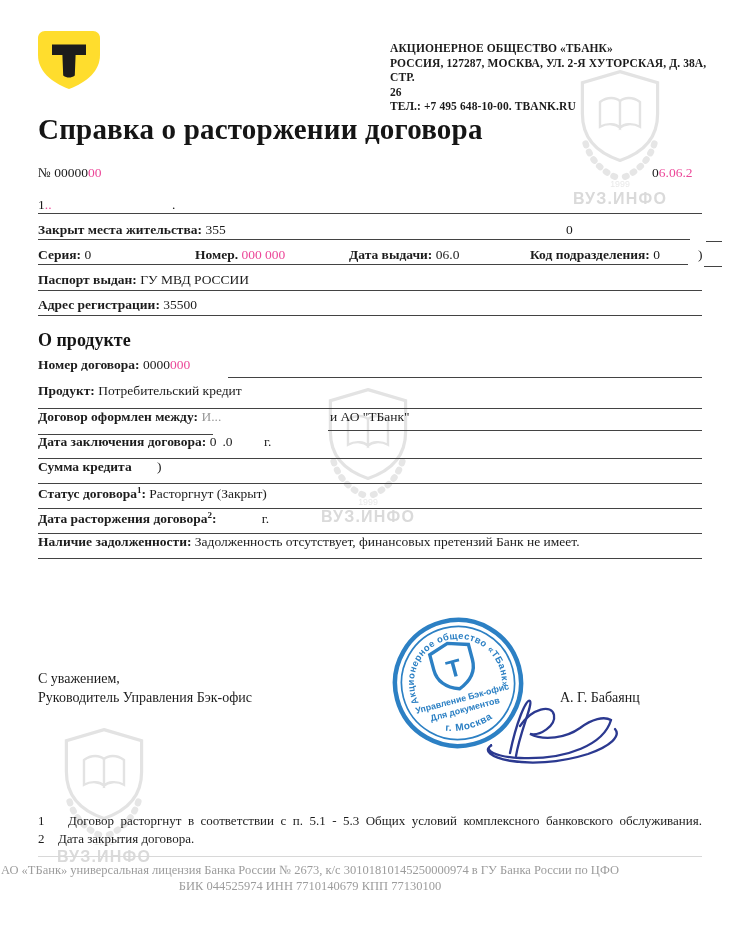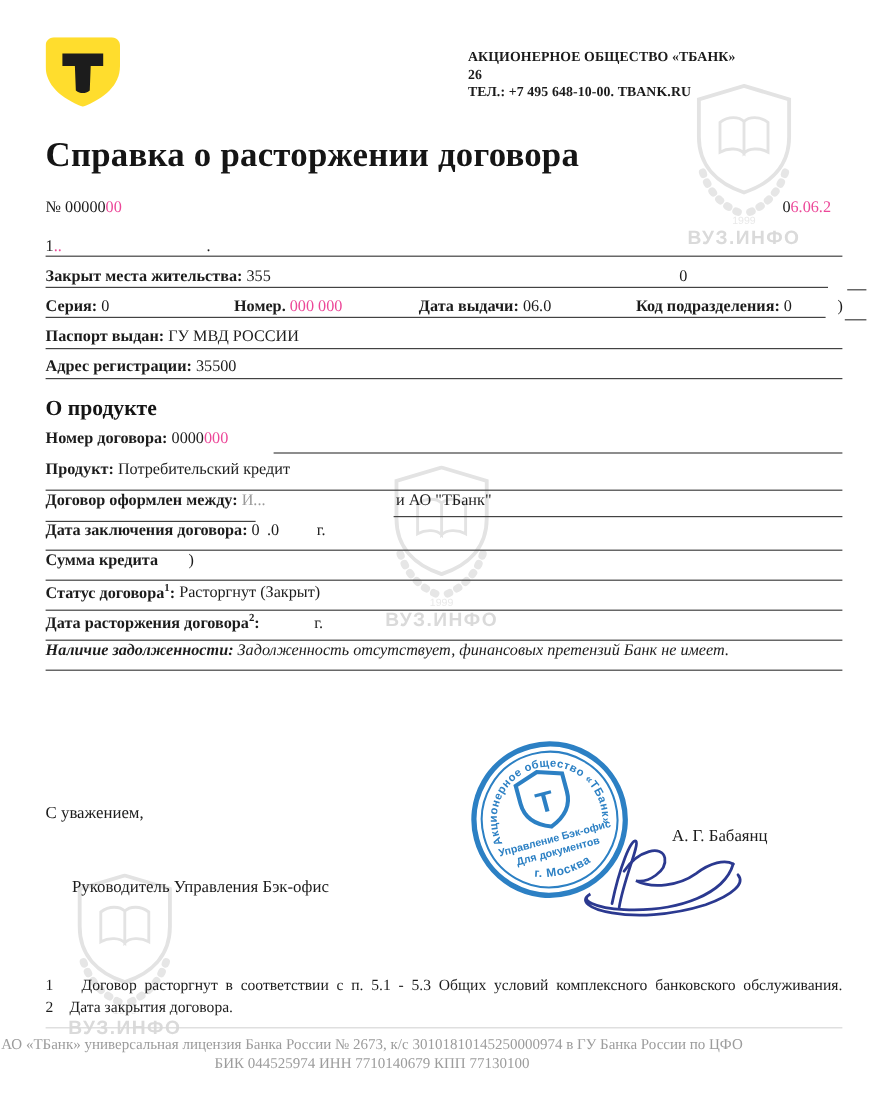--- a/index.html
+++ b/index.html
@@ -70,20 +70,21 @@
 
   <div class="abs" style="left:38px;top:31px;">
     <svg width="62" height="58" viewBox="0 0 62 58">
       <path d="M7,0 H55 C58.9,0 62,3.1 62,7 V24 C62,40 49,51 31,58 C13,51 0,40 0,24 V7 C0,3.1 3.1,0 7,0 Z" fill="#ffdd2d"></path>
       <path d="M14,13.5 H48 V24 H37.6 L36.8,44.5 C34.9,46 33,46.6 31,46.6 C29,46.6 27.1,46 25.2,44.5 L24.4,24 H14 Z" fill="#1c1c1c"></path>
     </svg>
   </div>
 
   <div class="abs hdr-lines" style="left:390px;top:41px;width:332px;">
     <div>АКЦИОНЕРНОЕ ОБЩЕСТВО «ТБАНК»</div>
+    <div>РОССИЯ, 127287, МОСКВА, УЛ. 2-Я ХУТОРСКАЯ, Д. 38А, СТР.</div>
     <div>26</div>
     <div>ТЕЛ.: +7 495 648-10-00.  TBANK.RU</div>
   </div>
 
   <div class="abs title" style="left:38px;top:113px;">Справка о расторжении договора</div>
 
   <div class="row docnum" style="top:165px;">
     <span>№ 00000</span><span class="remn">00</span>
     <span class="abs" style="left:614px;top:0;"><span>0</span><span class="remn">6.06.2</span></span>
   </div>
@@ -164,28 +165,28 @@
     <span class="val">Расторгнут (Закрыт)</span>
   </div>
   <div class="uline" style="left:38px;top:508px;width:664px;"></div>
 
   <div class="row" style="top:509px;">
     <span class="lbl"><span>Дата расторжения договора</span><sup>2</sup><span>:</span></span>
     <span class="val" style="margin-left:42px;">г.</span>
   </div>
   <div class="uline" style="left:38px;top:533px;width:664px;"></div>
 
-  <div class="row" style="top:534px;font-style:italic;">
+  <div class="row" style="top:534px;">
     <span class="lbl">Наличие задолженности:</span>
     <span class="val">Задолженность отсутствует, финансовых претензий Банк не имеет.</span>
   </div>
   <div class="uline" style="left:38px;top:558px;width:664px;"></div>
 
   <div class="abs sig" style="left:38px;top:671px;">С уважением,</div>
-  <div class="abs sig" style="left:38px;top:732px;margin-left:22px;">Руководитель Управления Бэк-офис</div>
+  <div class="abs sig" style="left:38px;top:690px;">Руководитель Управления Бэк-офис</div>
   <div class="abs sig" style="left:560px;top:690px;width:143px;text-align:left;">А. Г. Бабаянц</div>
 
   <div class="abs" style="left:368px;top:598px;">
     <svg width="260" height="185" viewBox="0 0 260 185" font-family="Liberation Sans, sans-serif">
       <g transform="rotate(-15 90 85)">
         <circle cx="90" cy="85" r="63" fill="#ffffff" fill-opacity="0.92" stroke="#2c80c4" stroke-width="4.5"></circle>
         <circle cx="90" cy="85" r="56.5" fill="none" stroke="#2c80c4" stroke-width="1.7"></circle>
         <path id="arcTop" d="M48.7,100 A44,44 0 1 1 131.3,100" fill="none"></path>
         <text font-size="9.4" font-weight="bold" fill="#2c80c4" letter-spacing="0.4">
           <textPath href="#arcTop" startOffset="6">Акционерное общество «ТБанк»</textPath>

